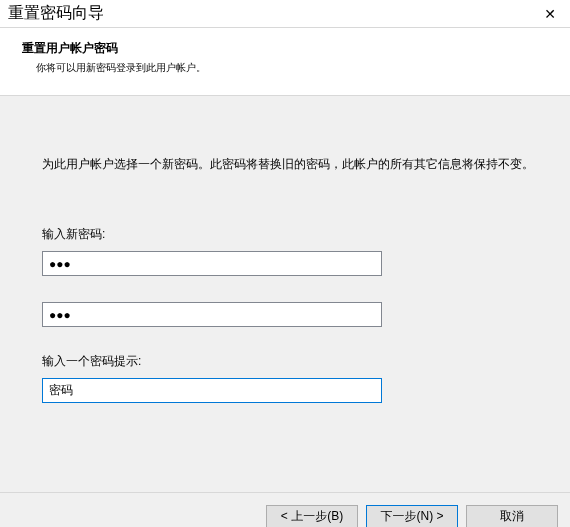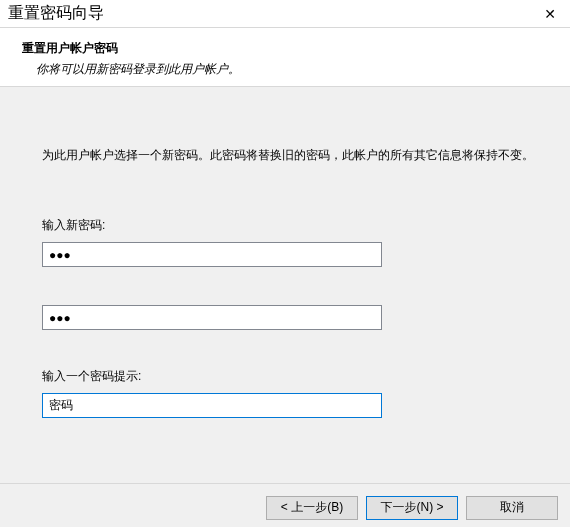--- a/index.html
+++ b/index.html
@@ -28,46 +28,45 @@
       width: 40px;
       height: 28px;
       display: flex;
       align-items: center;
       justify-content: center;
       font-size: 14px;
       cursor: pointer;
       margin-right: -8px;
     }
     .header {
-      padding: 12px 22px 8px 22px;
+      padding: 12px 22px 20px 22px;
       background: #fff;
       border-bottom: 1px solid #d8d8d8;
     }
     .header .main {
       font-size: 12px;
       font-weight: bold;
       margin-bottom: 4px;
     }
     .header .sub {
-      font-size: 12px;
+      font-size: 10px;
       padding-left: 14px;
-      font-style: italic;
     }
     .content {
       background: #f0f0f0;
       padding: 58px 32px 20px 42px;
       height: 396px;
     }
     .desc {
       font-size: 12px;
       line-height: 1.7;
       margin-bottom: 52px;
     }
     .field-group {
-      margin-bottom: 38px;
+      margin-bottom: 26px;
     }
     .field-label {
       font-size: 12px;
       margin-bottom: 8px;
       display: block;
     }
     .text-input {
       width: 340px;
       height: 25px;
       border: 1px solid #828790;

